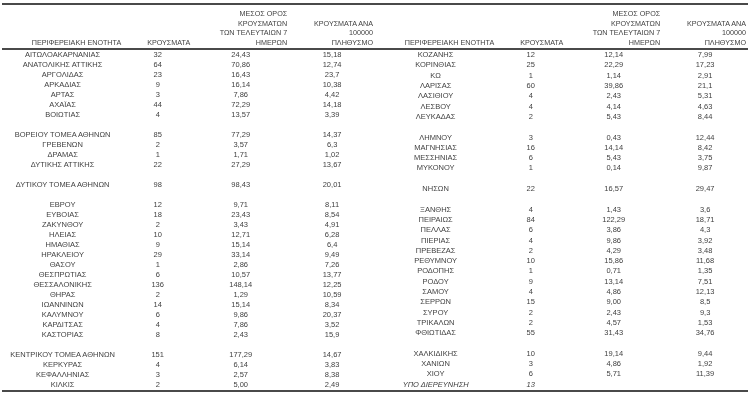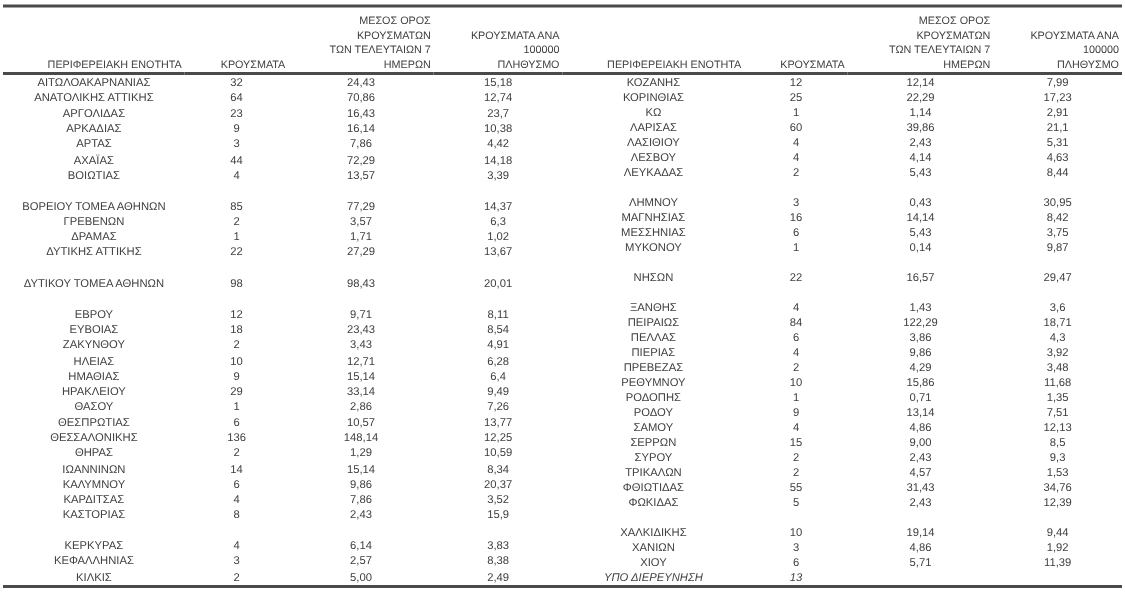--- a/index.html
+++ b/index.html
@@ -243,20 +243,26 @@
           <tr>
             <td>ΚΑΣΤΟΡΙΑΣ</td>
             <td>8</td>
             <td>2,43</td>
             <td>15,9</td>
           </tr>
           <tr class="spacer">
             <td colspan="4">&nbsp;</td>
           </tr>
           <tr>
+            <td>ΚΕΝΤΡΙΚΟΥ ΤΟΜΕΑ ΑΘΗΝΩΝ</td>
+            <td>151</td>
+            <td>177,29</td>
+            <td>14,67</td>
+          </tr>
+          <tr>
             <td>ΚΕΡΚΥΡΑΣ</td>
             <td>4</td>
             <td>6,14</td>
             <td>3,83</td>
           </tr>
           <tr>
             <td>ΚΕΦΑΛΛΗΝΙΑΣ</td>
             <td>3</td>
             <td>2,57</td>
             <td>8,38</td>
@@ -331,21 +337,21 @@
             <td>5,43</td>
             <td>8,44</td>
           </tr>
           <tr class="spacer">
             <td colspan="4">&nbsp;</td>
           </tr>
           <tr>
             <td>ΛΗΜΝΟΥ</td>
             <td>3</td>
             <td>0,43</td>
-            <td>30,95</td>
+            <td>12,44</td>
           </tr>
           <tr>
             <td>ΜΑΓΝΗΣΙΑΣ</td>
             <td>16</td>
             <td>14,14</td>
             <td>8,42</td>
           </tr>
           <tr>
             <td>ΜΕΣΣΗΝΙΑΣ</td>
             <td>6</td>
@@ -440,26 +446,20 @@
             <td>ΤΡΙΚΑΛΩΝ</td>
             <td>2</td>
             <td>4,57</td>
             <td>1,53</td>
           </tr>
           <tr>
             <td>ΦΘΙΩΤΙΔΑΣ</td>
             <td>55</td>
             <td>31,43</td>
             <td>34,76</td>
-          </tr>
-          <tr>
-            <td>ΦΩΚΙΔΑΣ</td>
-            <td>5</td>
-            <td>2,43</td>
-            <td>12,39</td>
           </tr>
           <tr class="spacer">
             <td colspan="4">&nbsp;</td>
           </tr>
           <tr>
             <td>ΧΑΛΚΙΔΙΚΗΣ</td>
             <td>10</td>
             <td>19,14</td>
             <td>9,44</td>
           </tr>

